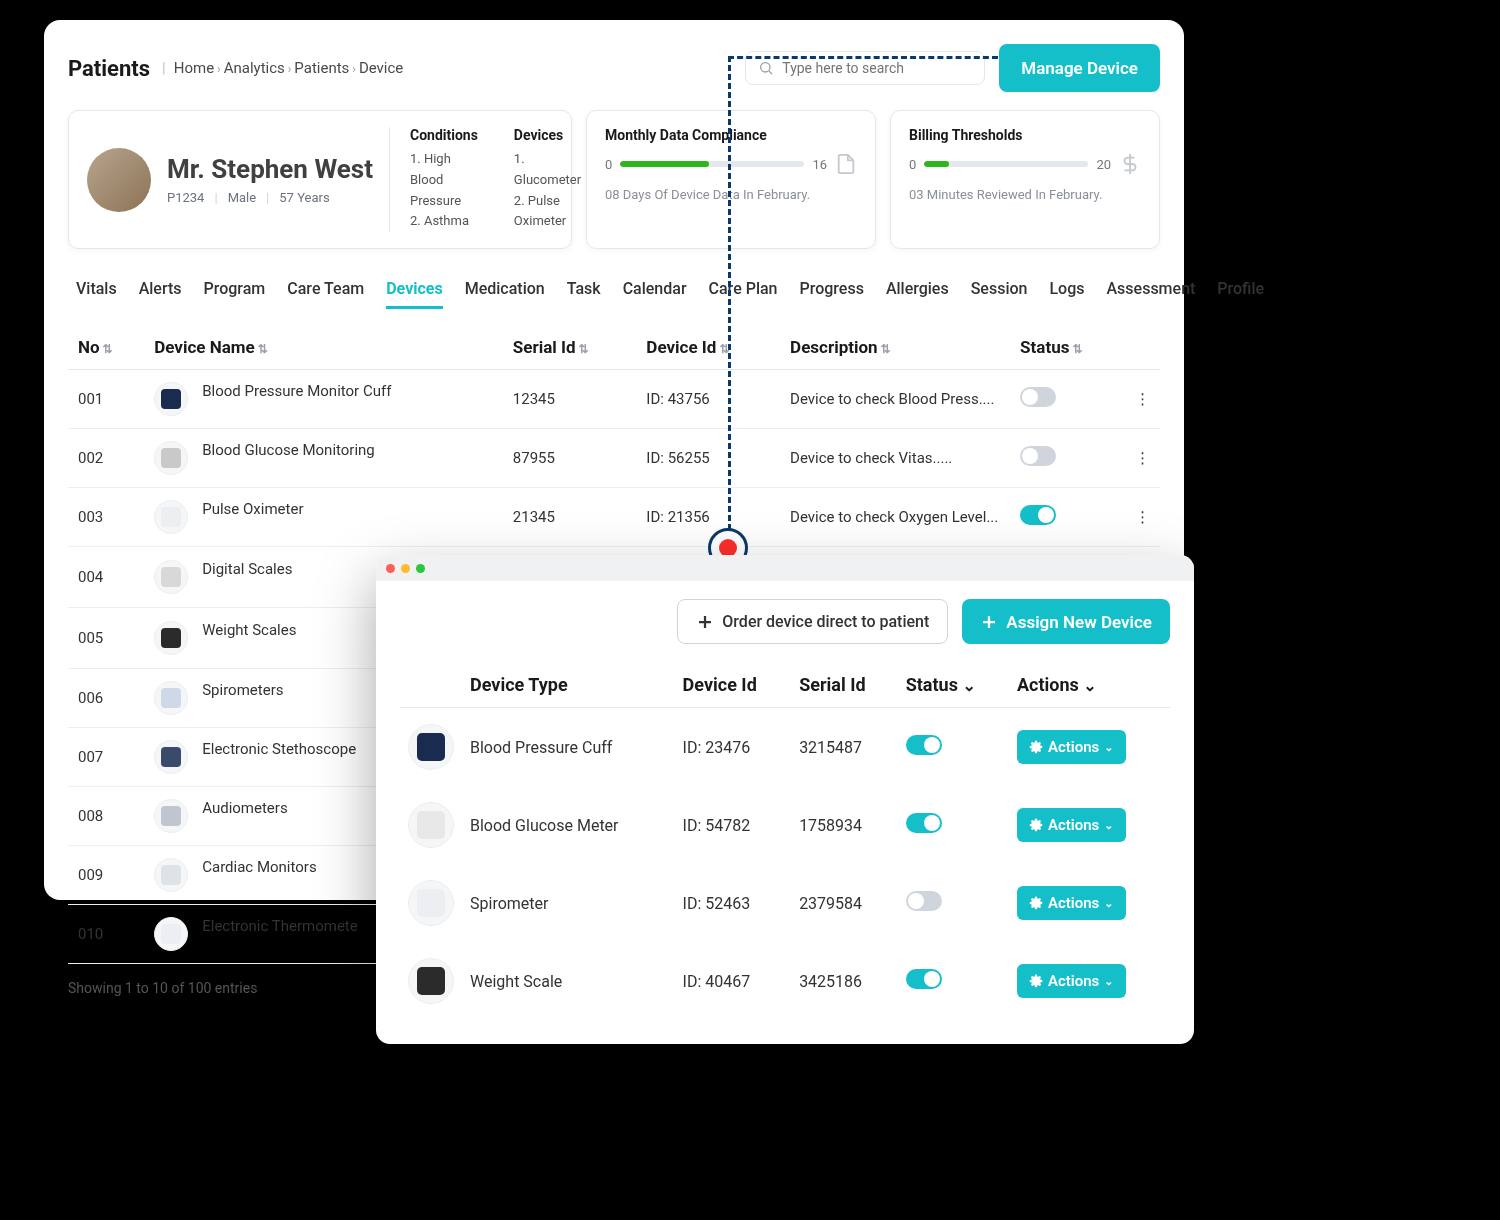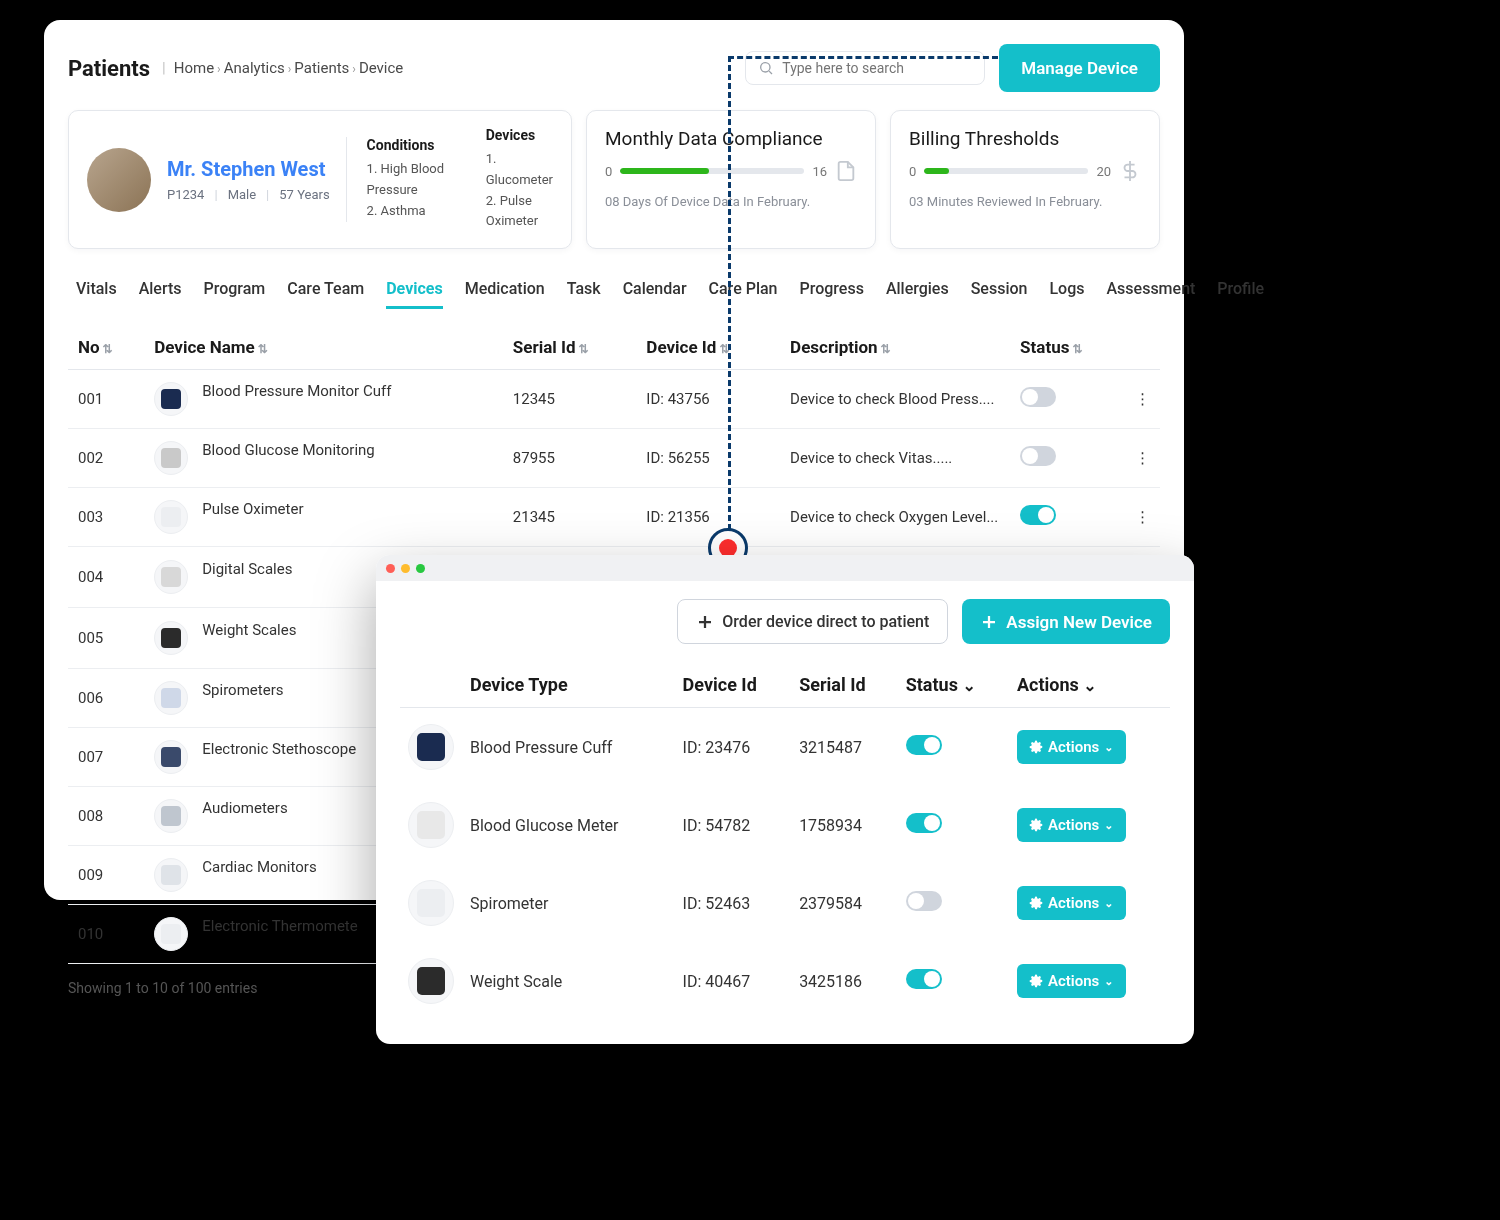--- a/index.html
+++ b/index.html
@@ -13,28 +13,28 @@
   .crumbs a { color: #4a4a4a; text-decoration: none; }
   .search-wrap { display: flex; align-items: center; border: 1px solid #e4e7ec; border-radius: 8px; padding: 8px 12px; width: 240px; background: #fff; }
   .search-wrap svg { flex: none; }
   .search-wrap input { border: none; outline: none; font-size: 14px; color: #666; width: 100%; margin-left: 8px; }
   .btn-primary { background: #14bfca; color: #fff; border: none; border-radius: 8px; padding: 14px 22px; font-size: 17px; font-weight: 600; cursor: pointer; }
   .btn-outline { background: #fff; color: #333; border: 1px solid #d0d5dd; border-radius: 8px; padding: 12px 18px; font-size: 16px; font-weight: 500; cursor: pointer; display: inline-flex; align-items: center; gap: 8px; }
   .cards-row { display: flex; gap: 14px; margin-top: 18px; }
   .info-card { border: 1px solid #e4e7ec; border-radius: 10px; padding: 16px 18px; background: #fff; box-shadow: 0 2px 6px rgba(16,24,40,0.04); }
   .patient-card { flex: 1; display: flex; align-items: center; gap: 16px; }
   .avatar { width: 64px; height: 64px; border-radius: 50%; background: linear-gradient(135deg,#b8a58e,#8b7355); flex: none; display:flex; align-items:center; justify-content:center; color:#fff; font-size:11px; }
-  .pat-name { font-size: 20px; font-weight: 700; color: #3b82f6; }
+  .pat-name { font-size: 26px; font-weight: 700; color: #404040; }
   .pat-meta { font-size: 13px; color: #6b7280; margin-top: 6px; display: flex; gap: 10px; align-items: center; }
   .pat-meta .pipe { color: #d0d5dd; }
   .cond-block { border-left: 1px solid #e4e7ec; padding-left: 20px; }
   .cond-title { font-size: 14px; font-weight: 700; color: #1a1a1a; margin-bottom: 6px; }
   .cond-item { font-size: 13px; color: #555; line-height: 1.6; }
   .metric-card { width: 290px; }
-  .metric-title { font-size: 19px; font-weight: 400; color: #1a1a1a; margin-bottom: 10px; }
+  .metric-title { font-size: 14px; font-weight: 700; color: #1a1a1a; margin-bottom: 10px; }
   .metric-bar-row { display: flex; align-items: center; gap: 8px; font-size: 13px; color: #777; }
   .bar-track { flex: 1; height: 6px; background: #e4e7ec; border-radius: 4px; overflow: hidden; }
   .bar-fill { height: 100%; background: #2db61b; border-radius: 4px; }
   .metric-note { font-size: 13px; color: #8a8f98; margin-top: 12px; }
   .big-icon { width: 22px; height: 22px; stroke: #c4c9d0; }
   .tabs { display: flex; gap: 22px; margin-top: 22px; border-bottom: 0; padding: 0 8px; }
   .tab { font-size: 16px; color: #333; padding: 8px 0; cursor: pointer; font-weight: 500; white-space: nowrap; }
   .tab.active { color: #14bfca; font-weight: 700; border-bottom: 3px solid #14bfca; }
   .tbl { width: 100%; margin-top: 16px; border-collapse: collapse; }
   .tbl th { text-align: left; font-size: 17px; font-weight: 700; color: #1a1a1a; padding: 12px 10px; border-bottom: 1px solid #e4e7ec; }

